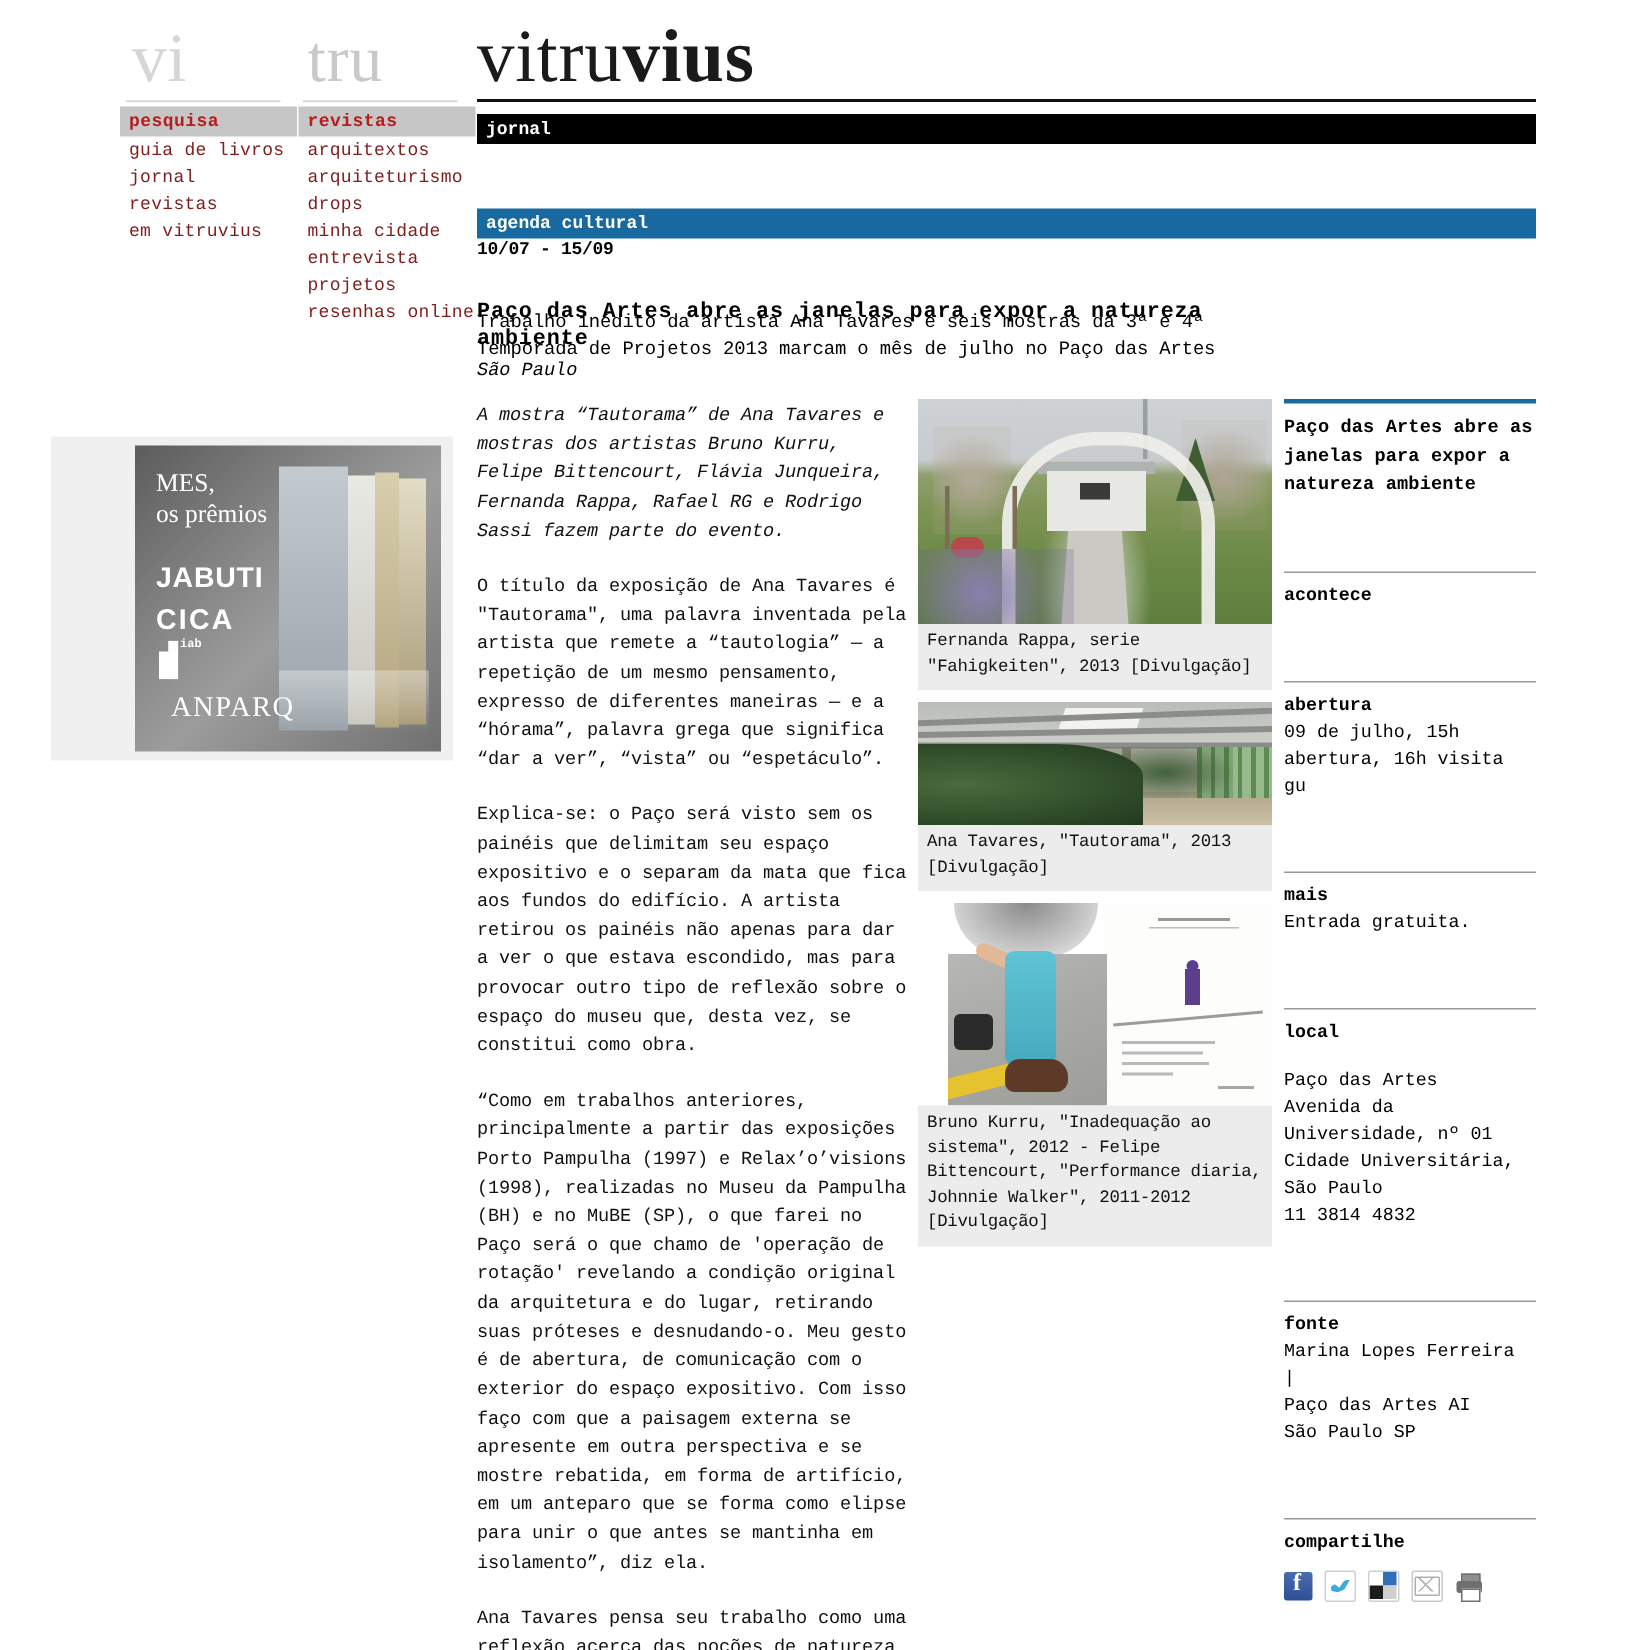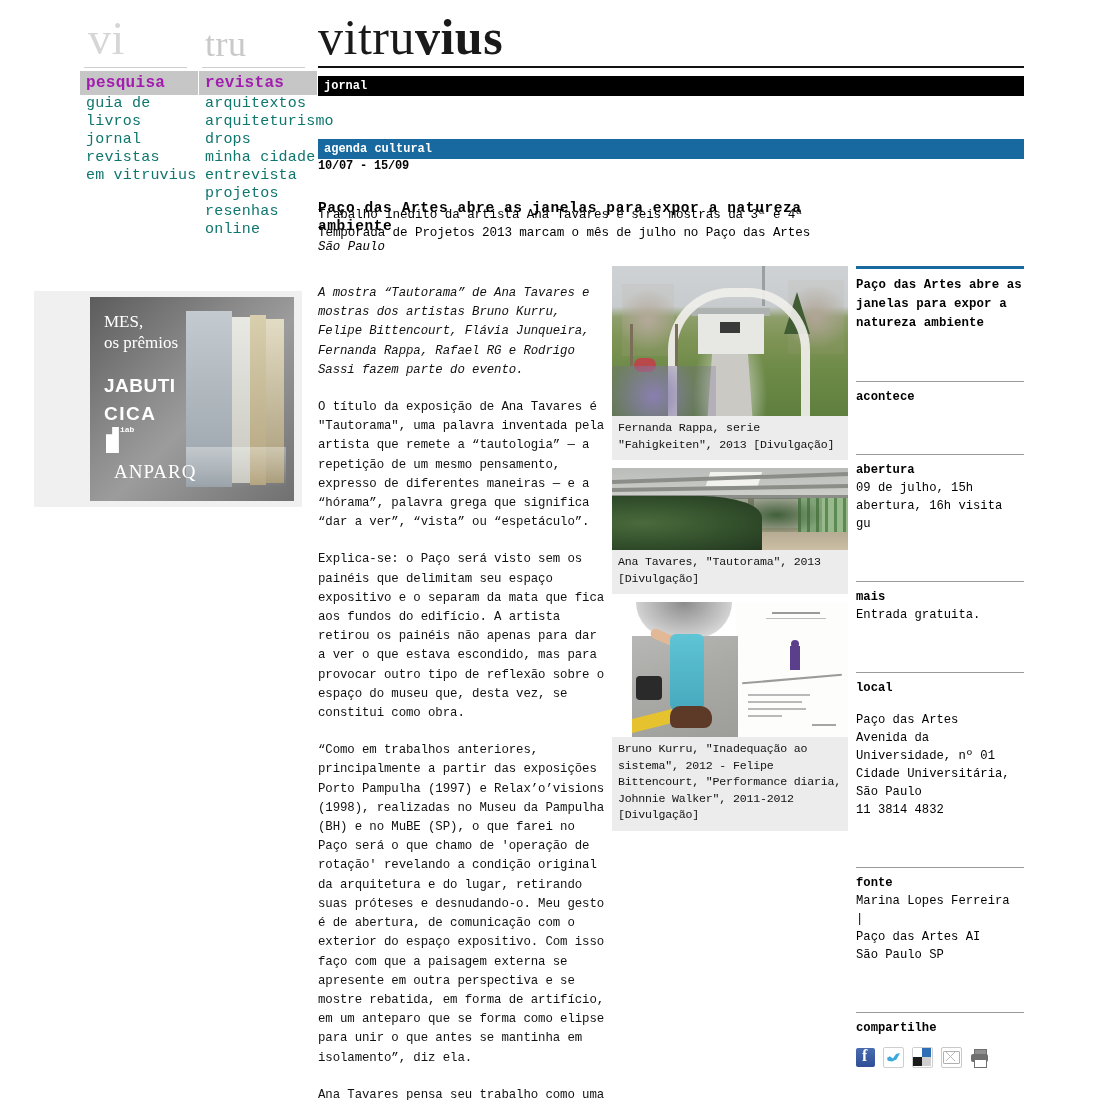--- a/index.html
+++ b/index.html
@@ -11,35 +11,35 @@
     color:#000;
     overflow:hidden;
   }
   .page{position:relative;width:1098px;height:1100px;}
 
   
   .masthead{position:absolute;left:0;top:0;width:1098px;height:68px;}
   .logo-seg{position:absolute;bottom:6px;font-family:"Liberation Serif","DejaVu Serif",serif;
             font-weight:400;letter-spacing:.5px;line-height:1;}
   .logo-vi{left:88px;font-size:46px;color:#d6d6d6;}
-  .logo-tru{left:205px;font-size:36px;color:#c9c9c9;}
+  .logo-tru{left:205px;font-size:44px;color:#c9c9c9;}
   .logo-main{left:318px;font-size:50px;color:#1a1a1a;}
   .logo-main .b{font-weight:700;}
   .rule{position:absolute;height:1px;background:#cfcfcf;bottom:0;}
   .rule.r1{left:84px;width:103px;}
   .rule.r2{left:202px;width:103px;}
   .rule.r3{left:318px;width:706px;height:2px;background:#111;}
 
   
   .navcol{position:absolute;width:118px;}
   .navcol.c1{left:80px;top:71px;}
   .navcol.c2{left:199px;top:71px;}
-  .navhead{background:#c6c6c6;color:#a21caf;font-weight:700;font-size:16px;
+  .navhead{background:#c6c6c6;color:#b91c1c;font-weight:700;font-size:12px;
            padding:3px 6px 3px 6px;letter-spacing:.3px;}
-  .navlink{display:block;color:#0f766e;text-decoration:none;font-size:15px;
+  .navlink{display:block;color:#7f1d1d;text-decoration:none;font-size:12px;
            line-height:18px;padding-left:6px;letter-spacing:.2px;font-family:Liberation Mono, monospace;}
 
   
   .secbar{position:absolute;left:318px;top:76px;width:706px;height:20px;background:#000;}
   .secbar span{color:#fff;font-weight:700;font-size:12px;padding-left:6px;line-height:20px;display:block;}
   .subnav{position:absolute;left:318px;top:96px;width:710px;font-size:12.5px;line-height:20px;}
   .subnav a{color:#222;text-decoration:none;}
   .subnav .sep{color:#999;padding:0 5px;}
 
   
@@ -51,21 +51,21 @@
   .headline{position:absolute;left:318px;top:189px;width:560px;
             font-size:14.5px;font-weight:700;letter-spacing:.6px;line-height:18px;}
   .subhead{position:absolute;left:318px;top:207px;width:560px;
            font-size:12.6px;line-height:17.5px;letter-spacing:-.1px;}
   .city{position:absolute;left:318px;top:240px;font-size:12.4px;font-style:italic;}
 
   
   .article{position:absolute;left:318px;top:268px;width:288px;
            font-size:12.4px;line-height:19.2px;letter-spacing:-.1px;color:#111;}
   .article p{margin:0 0 18px 0;}
-  .article p.it{font-style:italic;margin-top:16px;}
+  .article p.it{font-style:italic;}
 
   
   .photocol{position:absolute;left:612px;top:266px;width:236px;}
   .figure{margin-bottom:8px;background:#ececec;}
   .ph{width:236px;display:block;position:relative;overflow:hidden;}
   .cap{font-size:11.6px;line-height:16.5px;padding:4px 4px 7px 6px;color:#111;letter-spacing:-.2px;}
 
   
   .ph1{height:150px;background:
     radial-gradient(ellipse 60px 120px at 118px 130px,#e8e8e6 0%,rgba(232,232,230,0) 62%),

